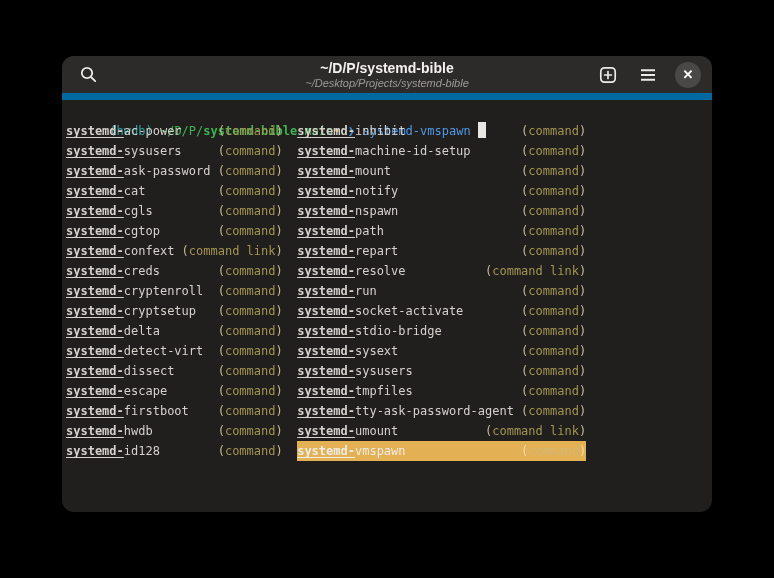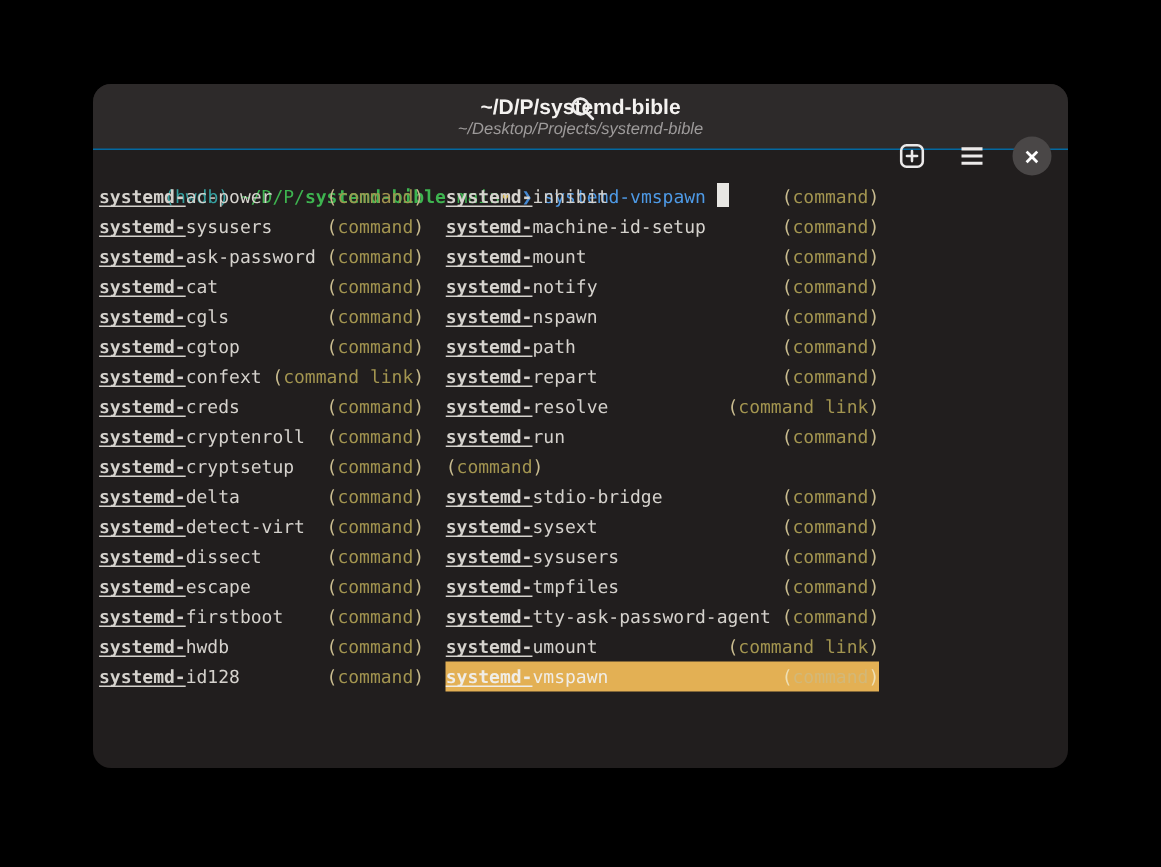--- a/index.html
+++ b/index.html
@@ -13,23 +13,22 @@
   *{margin:0;padding:0;box-sizing:border-box;}
   html,body{width:774px;height:578px;}
   body{background:var(--bg);font-family:"Liberation Sans",sans-serif;overflow:hidden;}
   .window{
     position:absolute;left:62px;top:56px;width:650px;height:456px;
     background:var(--window_bg);border-radius:12px;overflow:hidden;
     box-shadow:0 4px 18px rgba(0,0,0,.55);
   }
   .titlebar{
     position:relative;height:44px;background:var(--titlebar_bg);
-    border-bottom:1px solid #0369a1;display:flex;align-items:center;
+    border-bottom:7px solid #0369a1;display:flex;
     padding:0 8px 0 10px;
-    flex-direction:column;
   }
   .tb-left{display:flex;align-items:center;}
   .tb-right{display:flex;align-items:center;gap:8px;margin-left:auto;}
   .tb-btn{
     width:32px;height:32px;background:transparent;border:none;border-radius:7px;
     display:flex;align-items:center;justify-content:center;color:var(--icon_fg);
     cursor:pointer;padding:0;
   }
   .tb-btn svg{display:block;}
   .close-circle{
@@ -142,21 +141,21 @@
       <div class="col col2">
           <div class="cell"><span><span class="cpre">systemd-</span><span>inhibit</span></span><span class="annot"><span class="paren">(</span><span>command</span><span class="paren">)</span></span></div>
           <div class="cell"><span><span class="cpre">systemd-</span><span>machine-id-setup</span></span><span class="annot"><span class="paren">(</span><span>command</span><span class="paren">)</span></span></div>
           <div class="cell"><span><span class="cpre">systemd-</span><span>mount</span></span><span class="annot"><span class="paren">(</span><span>command</span><span class="paren">)</span></span></div>
           <div class="cell"><span><span class="cpre">systemd-</span><span>notify</span></span><span class="annot"><span class="paren">(</span><span>command</span><span class="paren">)</span></span></div>
           <div class="cell"><span><span class="cpre">systemd-</span><span>nspawn</span></span><span class="annot"><span class="paren">(</span><span>command</span><span class="paren">)</span></span></div>
           <div class="cell"><span><span class="cpre">systemd-</span><span>path</span></span><span class="annot"><span class="paren">(</span><span>command</span><span class="paren">)</span></span></div>
           <div class="cell"><span><span class="cpre">systemd-</span><span>repart</span></span><span class="annot"><span class="paren">(</span><span>command</span><span class="paren">)</span></span></div>
           <div class="cell"><span><span class="cpre">systemd-</span><span>resolve</span></span><span class="annot"><span class="paren">(</span><span>command link</span><span class="paren">)</span></span></div>
           <div class="cell"><span><span class="cpre">systemd-</span><span>run</span></span><span class="annot"><span class="paren">(</span><span>command</span><span class="paren">)</span></span></div>
-          <div class="cell"><span class="annot"><span class="paren">(</span><span>command</span><span class="paren">)</span></span></div>
+          <div class="cell"><span><span class="cpre">systemd-</span><span>socket-activate</span></span><span class="annot"><span class="paren">(</span><span>command</span><span class="paren">)</span></span></div>
           <div class="cell"><span><span class="cpre">systemd-</span><span>stdio-bridge</span></span><span class="annot"><span class="paren">(</span><span>command</span><span class="paren">)</span></span></div>
           <div class="cell"><span><span class="cpre">systemd-</span><span>sysext</span></span><span class="annot"><span class="paren">(</span><span>command</span><span class="paren">)</span></span></div>
           <div class="cell"><span><span class="cpre">systemd-</span><span>sysusers</span></span><span class="annot"><span class="paren">(</span><span>command</span><span class="paren">)</span></span></div>
           <div class="cell"><span><span class="cpre">systemd-</span><span>tmpfiles</span></span><span class="annot"><span class="paren">(</span><span>command</span><span class="paren">)</span></span></div>
           <div class="cell"><span><span class="cpre">systemd-</span><span>tty-ask-password-agent</span></span><span class="annot"><span class="paren">(</span><span>command</span><span class="paren">)</span></span></div>
           <div class="cell"><span><span class="cpre">systemd-</span><span>umount</span></span><span class="annot"><span class="paren">(</span><span>command link</span><span class="paren">)</span></span></div>
           <div class="cell hl"><span><span class="cpre">systemd-</span><span>vmspawn</span></span><span class="annot"><span class="paren">(</span><span>command</span><span class="paren">)</span></span></div>
         </div>
     </div>
   </div>

